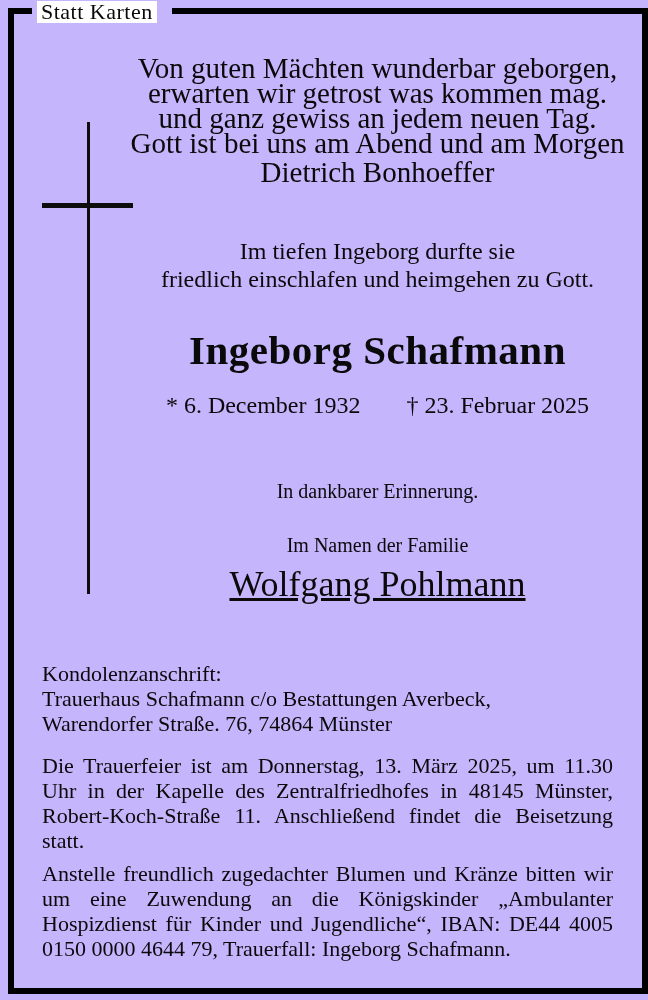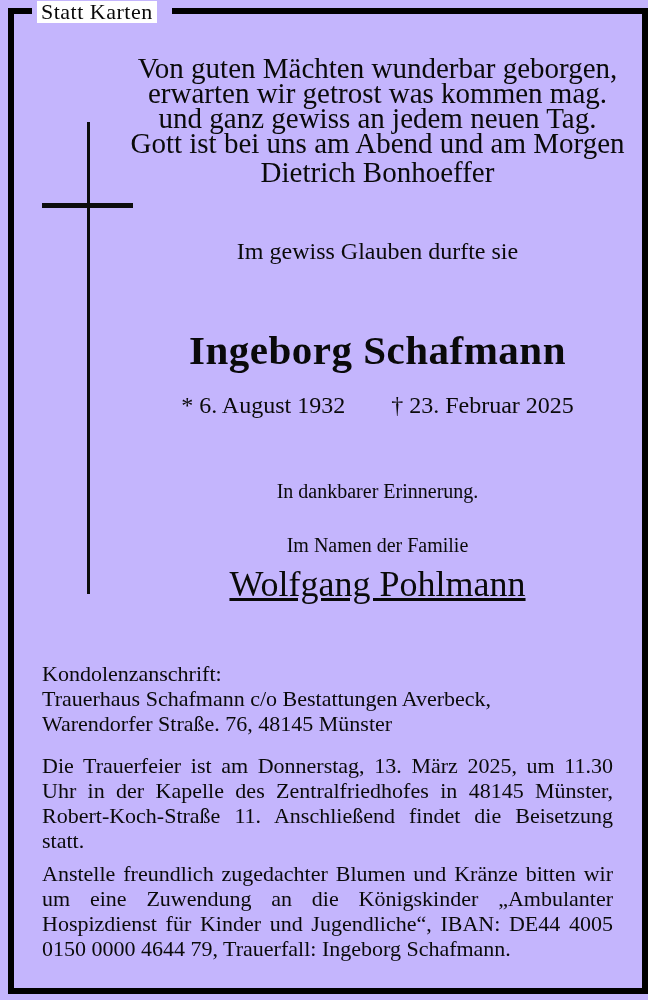--- a/index.html
+++ b/index.html
@@ -70,37 +70,38 @@
 
   <div class="centercol quote-block">
     <div>Von guten Mächten wunderbar geborgen,</div>
     <div>erwarten wir getrost was kommen mag.</div>
     <div>und ganz gewiss an jedem neuen Tag.</div>
     <div>Gott ist bei uns am Abend und am Morgen</div>
     <div class="quote-attrib">Dietrich Bonhoeffer</div>
   </div>
 
   <div class="centercol intro-block">
-    <div>Im gewiss Glauben durfte sie</div>
+    <div>Im tiefen Ingeborg durfte sie</div>
+    <div>friedlich einschlafen und heimgehen zu Gott.</div>
   </div>
 
   <h1 class="centercol name-line">Ingeborg Schafmann</h1>
 
   <div class="centercol dates-line">
-    <span>* 6. August 1932</span>
+    <span>* 6. December 1932</span>
     <span>† 23. Februar 2025</span>
   </div>
 
   <div class="centercol remembrance-line">In dankbarer Erinnerung.</div>
   <div class="centercol family-line">Im Namen der Familie</div>
   <div class="centercol signatory-line">Wolfgang Pohlmann</div>
 
   <div class="bodycol">
     <p>
       <span style="display:block">Kondolenzanschrift:</span>
       <span style="display:block">Trauerhaus Schafmann c/o Bestattungen Averbeck,</span>
-      <span style="display:block">Warendorfer Straße. 76, 48145 Münster</span>
+      <span style="display:block">Warendorfer Straße. 76, 74864 Münster</span>
     </p>
     <p class="para-funeral">Die Trauerfeier ist am Donnerstag, 13. März 2025, um 11.30 Uhr in der Kapelle des Zentralfriedhofes in 48145 Münster, Robert-Koch-Straße 11. Anschließend findet die Beisetzung statt.</p>
     <p class="para-donation">Anstelle freundlich zugedachter Blumen und Kränze bitten wir um eine Zuwendung an die Königskinder „Ambulanter Hospizdienst für Kinder und Jugendliche“, IBAN: DE44 4005 0150 0000 4644 79, Trauerfall: Ingeborg Schafmann.</p>
   </div>
 
 </div>
 
 </body></html>

